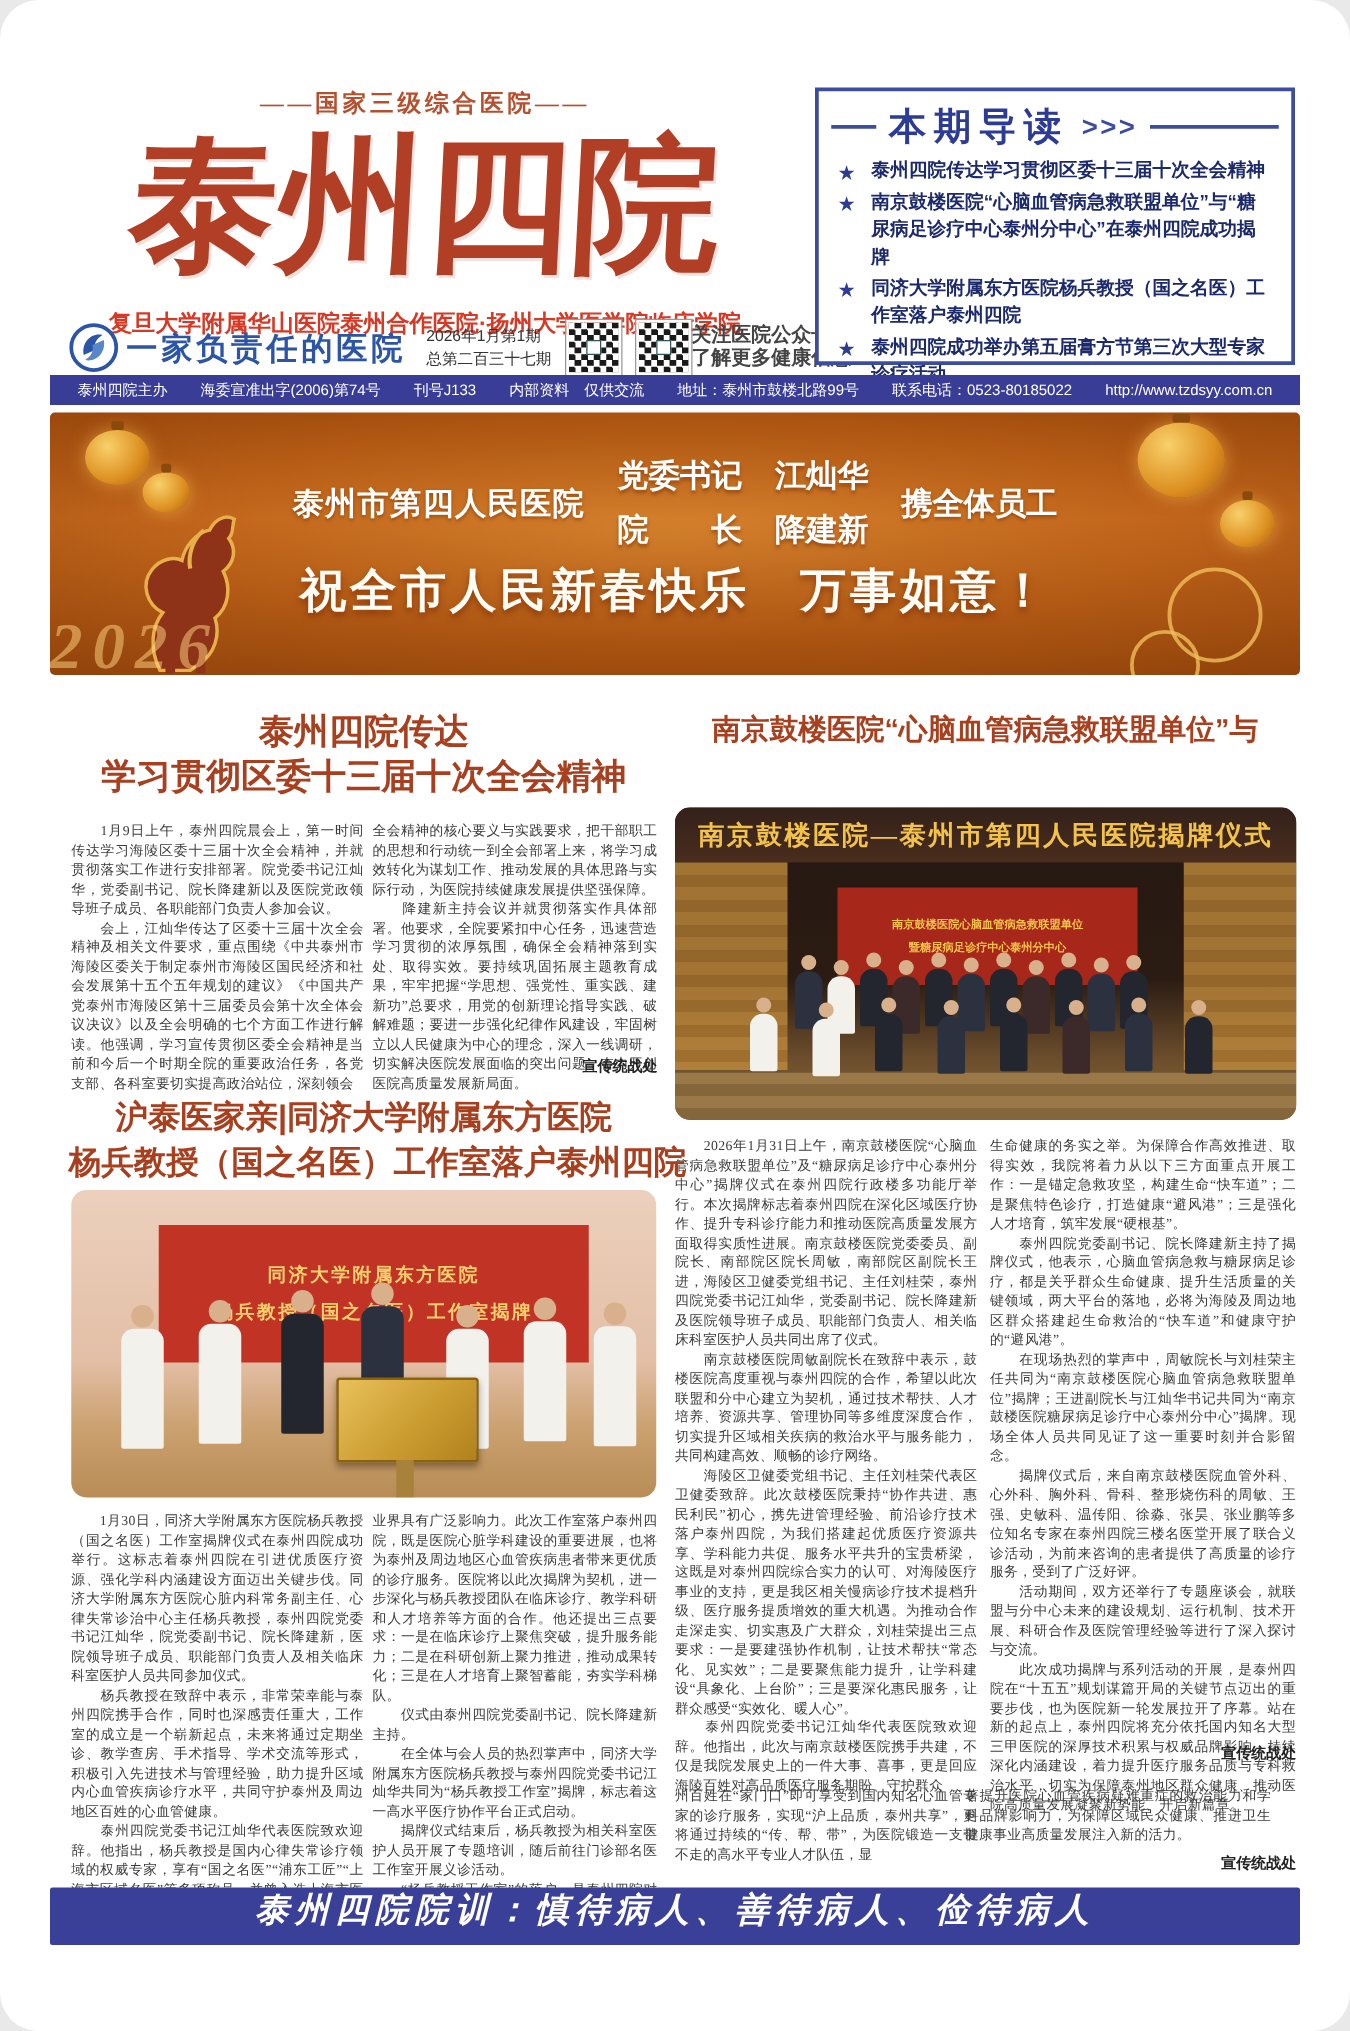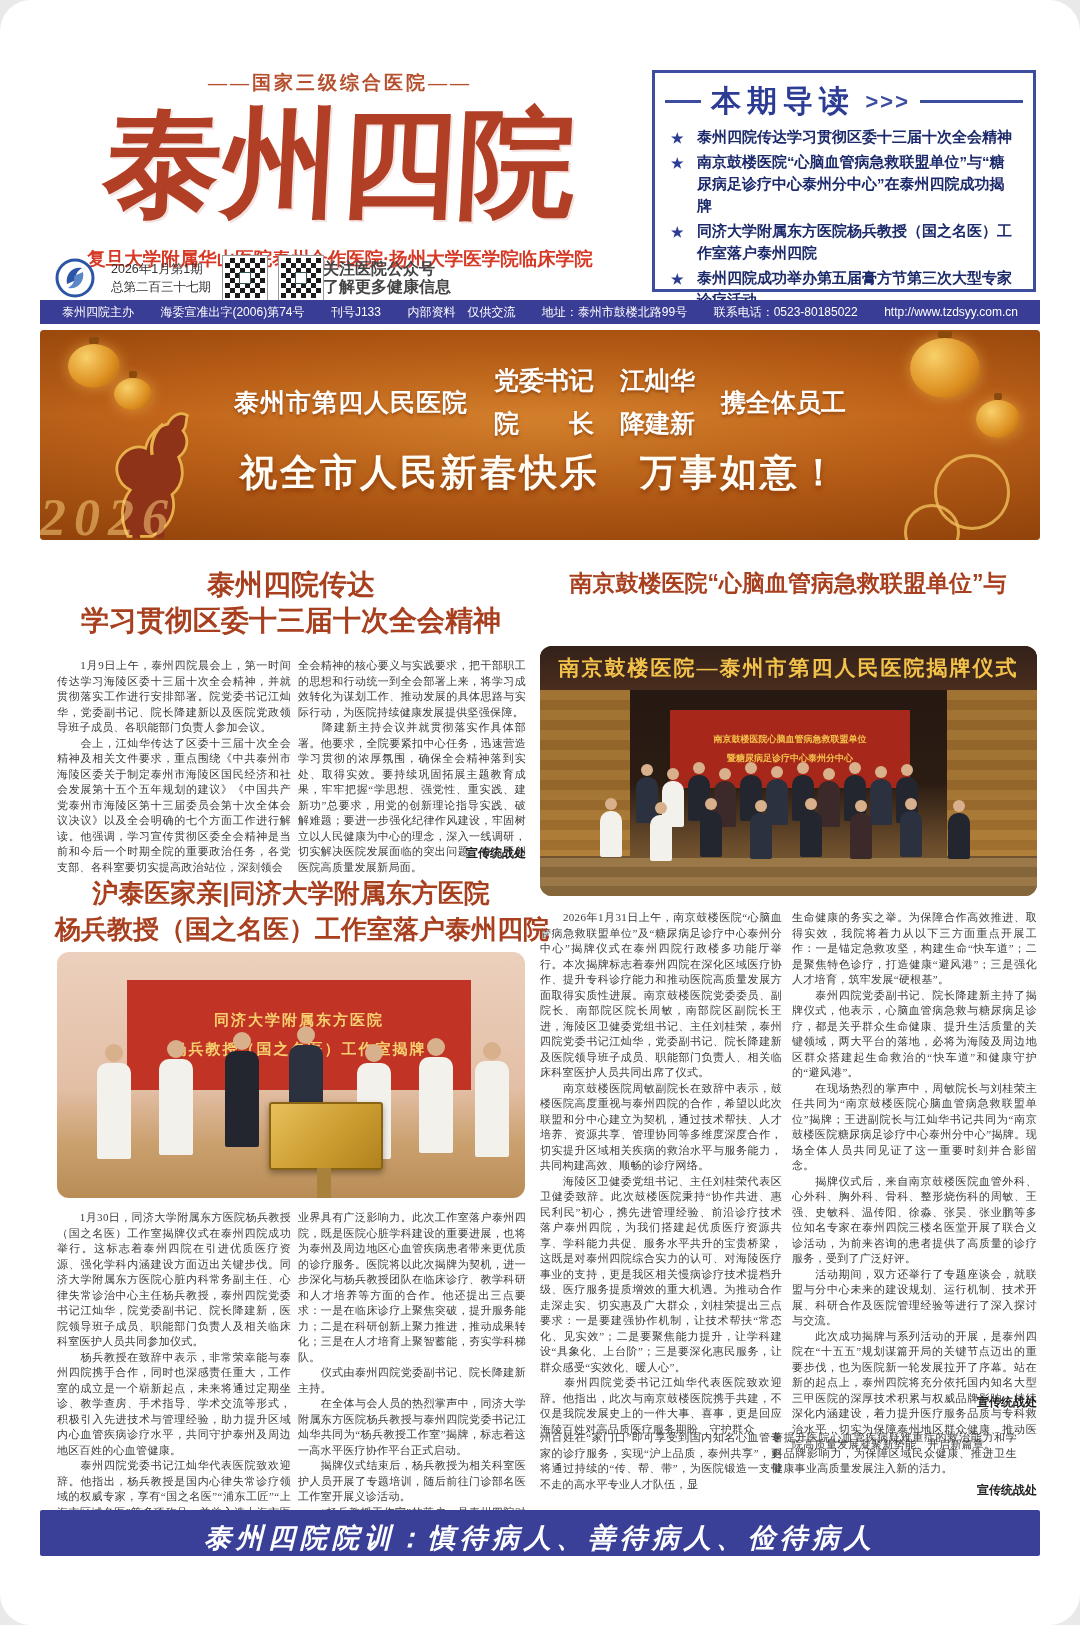--- a/index.html
+++ b/index.html
@@ -91,37 +91,38 @@
   .col-r1{left:540px;top:910px;width:242px;}
   .col-r2{left:792px;top:910px;width:245px;}
   .by-r{left:792px;top:1394px;width:245px;}
   .col-lb1{left:57px;top:1210px;width:234px;}
   .col-lb2{left:298px;top:1210px;width:228px;}
   .col-lb3{left:540px;top:1430px;width:242px;}
   .col-lb4{left:772px;top:1430px;width:245px;}
   .by-lb{left:792px;top:1482px;width:245px;}
 
   
-  .footer{left:40px;top:1510px;width:1000px;height:46px;background:#3a4098;border-radius:2px;display:flex;align-items:flex-end;justify-content:center;color:#fff;font-size:27px;font-weight:bold;font-style:italic;letter-spacing:5px;font-family:"Liberation Serif",serif;}
+  .footer{left:40px;top:1510px;width:1000px;height:46px;background:#3a4098;border-radius:2px;display:flex;align-items:flex-start;justify-content:center;color:#fff;font-size:27px;font-weight:bold;font-style:italic;letter-spacing:5px;font-family:"Liberation Serif",serif;}
 </style>
 </head>
 <body>
 
 <div id="page">
 
   <div class="abs tier-label">——国家三级综合医院——</div>
   <div class="abs masthead">泰州四院</div>
   <div class="abs subtitle">复旦大学附属华山医院泰州合作医院·扬州大学医学院临床学院</div>
 
   <div class="abs slogan-row">
     <svg class="logo" viewBox="0 0 40 40">
       <circle cx="20" cy="20" r="18" fill="none" stroke="#2c55a5" stroke-width="3"></circle>
       <path d="M12 26 C10 16 18 8 27 10 C22 13 20 17 21 22 Z" fill="#2c55a5"></path>
       <path d="M28 14 C30 24 22 32 13 30 C18 27 20 23 19 18 Z" fill="#5a86c8"></path>
     </svg>
+    <div class="slogan">一家负责任的医院</div>
     <div class="issue">
       <div>2026年1月第1期</div>
       <div>总第二百三十七期</div>
     </div>
     <div class="qr">
       <div class="qr-cap">泰州市第四人民医院</div>
     </div>
     <div class="qr">
       <div class="qr-cap">泰州四院</div>
     </div>

